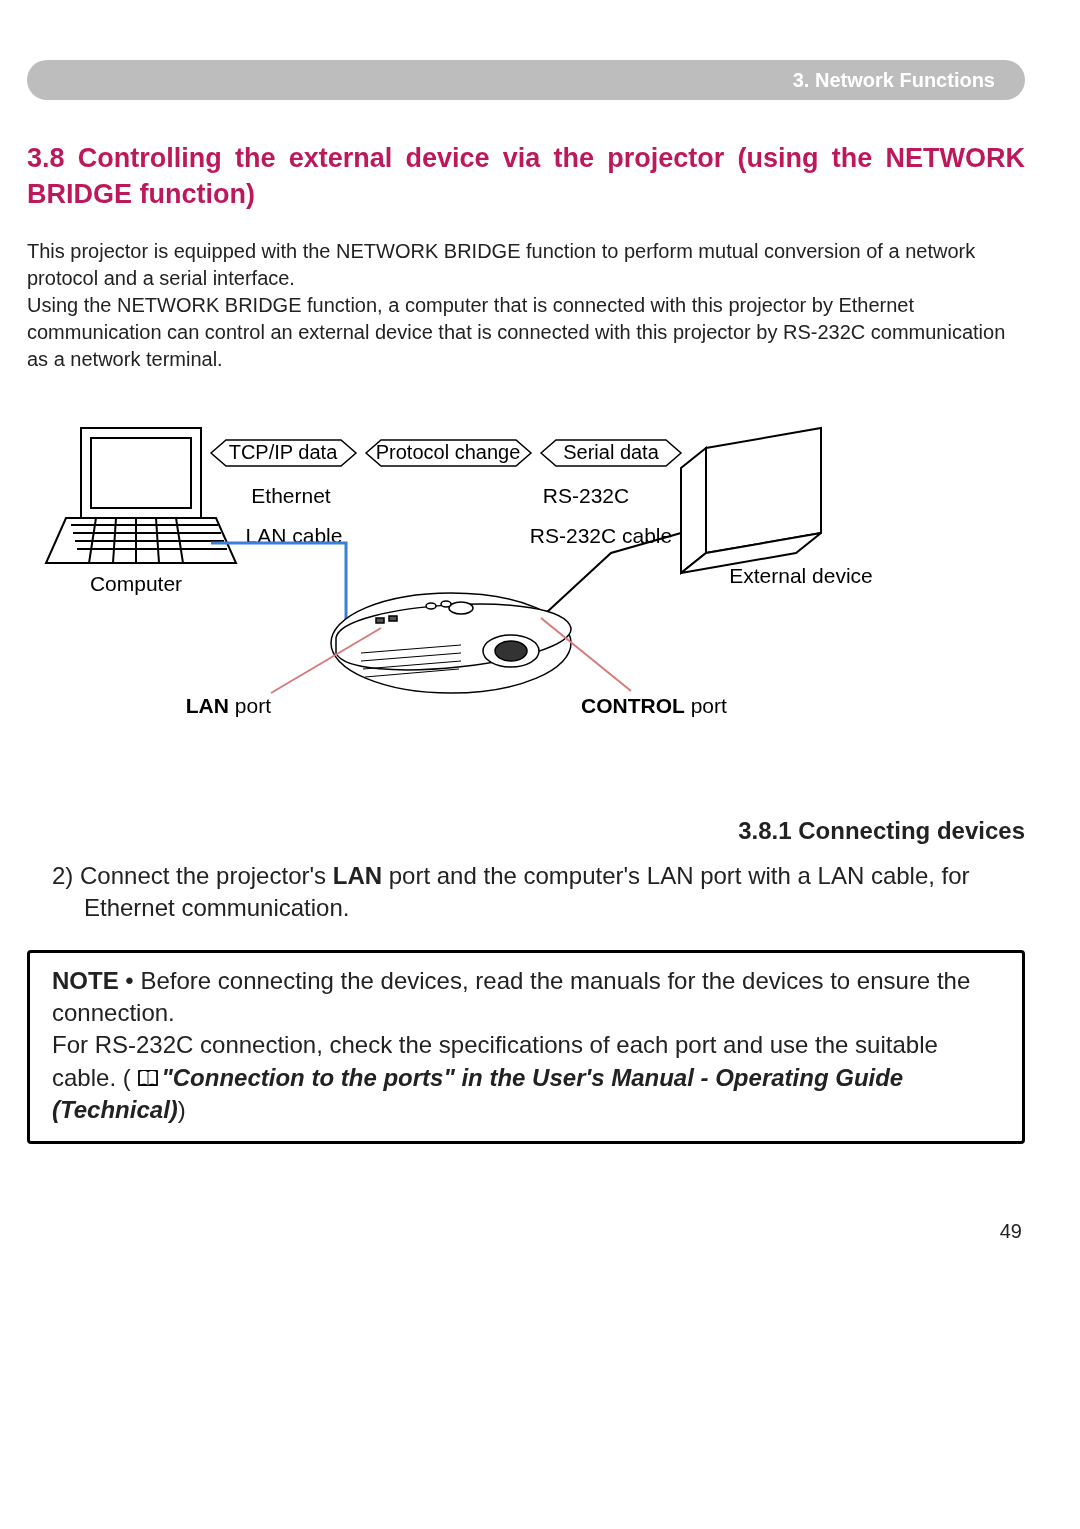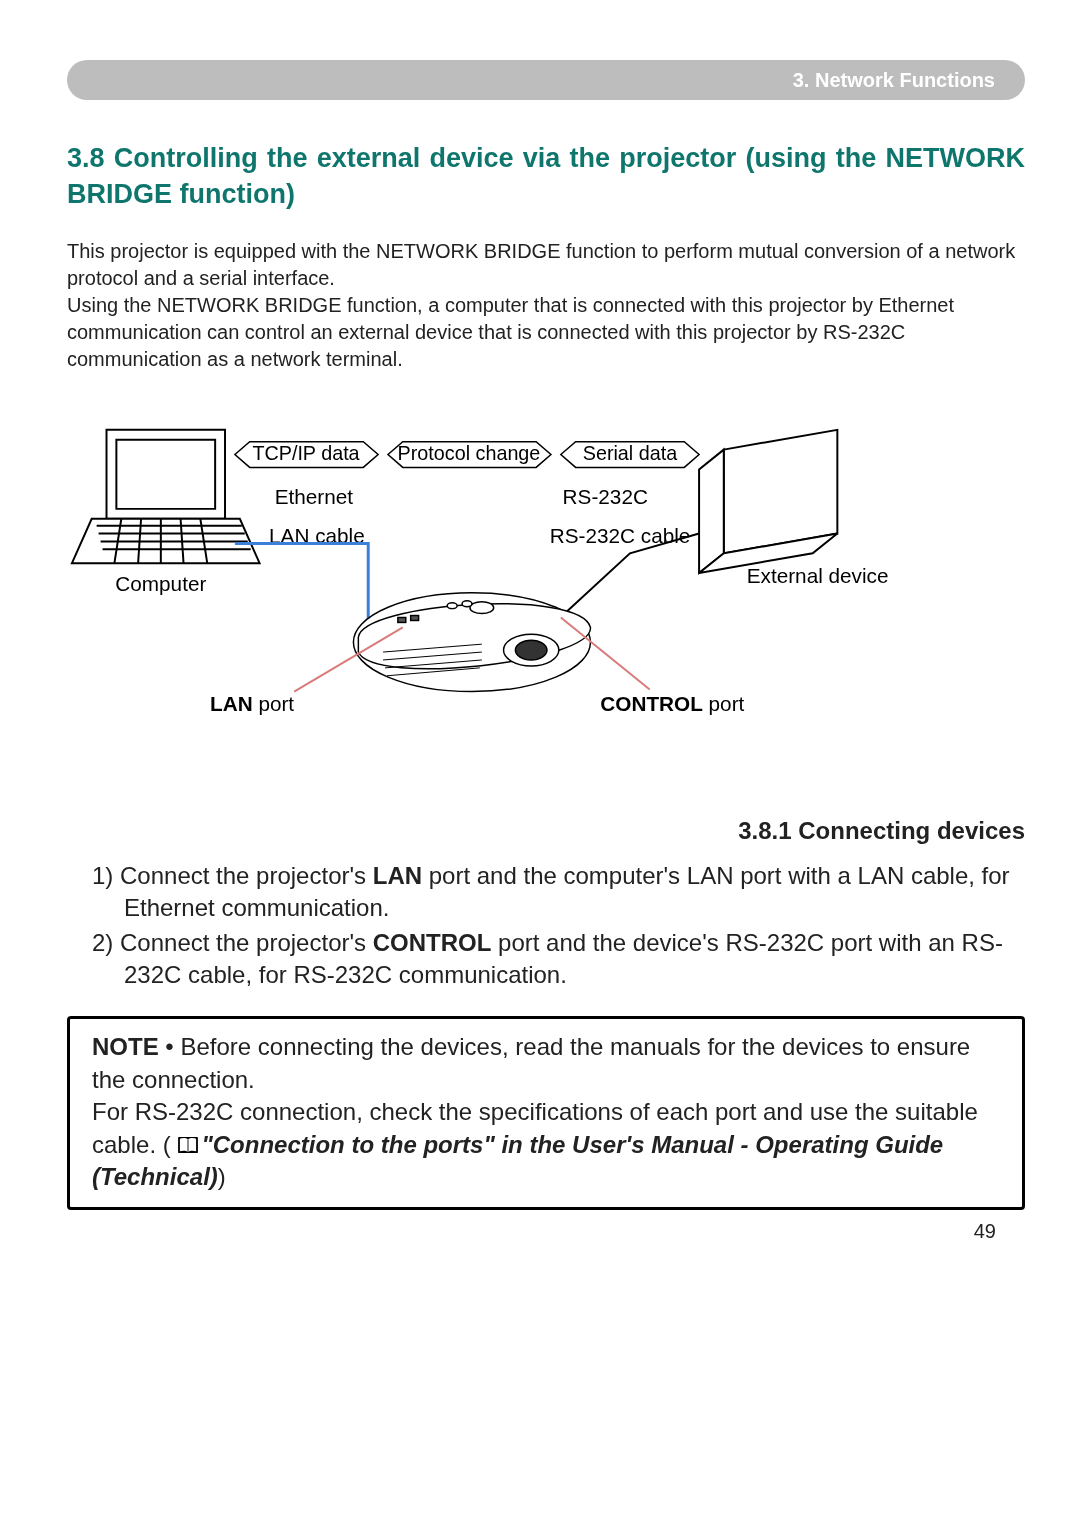--- a/index.html
+++ b/index.html
@@ -7,42 +7,42 @@
     padding: 0;
     background: #fff;
     font-family: Arial, Helvetica, sans-serif;
     color: #222;
   }
   .page {
     width: 1080px;
     height: 1293px;
     position: relative;
     box-sizing: border-box;
-    padding: 60px 55px 40px 67px;
+    padding: 60px 55px 40px 27px;
   }
   .header-bar {
     height: 40px;
     background: #bdbdbd;
     border-radius: 20px;
     display: flex;
     align-items: center;
     justify-content: flex-end;
     padding: 0 30px;
     margin-bottom: 40px;
   }
   .header-bar span {
     color: #fff;
     font-weight: bold;
     font-size: 20px;
   }
   .section-title {
     font-size: 27px;
     font-weight: bold;
     font-stretch: condensed;
-    color: #0f766e;
+    color: #be185d;
     line-height: 1.35;
     margin-bottom: 25px;
     text-align: justify;
   }
   .intro {
     font-size: 20px;
     line-height: 1.35;
     margin-bottom: 30px;
   }
   .diagram {
@@ -80,21 +80,21 @@
   .manual-icon {
     display: inline-block;
     width: 22px;
     height: 18px;
     vertical-align: -1px;
     margin-right: 2px;
   }
   .page-num {
     position: absolute;
     bottom: 50px;
-    right: 84px;
+    right: 58px;
     font-size: 20px;
   }
 </style>
 </head>
 <body>
 
 <div class="page">
 
   <div class="header-bar">
     <span>3. Network Functions</span>
@@ -186,24 +186,21 @@
     <text x="230" y="300" text-anchor="end" font-size="21"><tspan font-weight="bold">LAN</tspan><tspan> port</tspan></text>
 
     <line x1="500" y1="205" x2="590" y2="278" stroke="#d97a7a" stroke-width="2"></line>
     <text x="540" y="300" font-size="21"><tspan font-weight="bold">CONTROL</tspan><tspan> port</tspan></text>
   </svg>
 
   <div class="subheading">3.8.1 Connecting devices</div>
 
   <ol class="steps">
     <li>
-      <span>1) Connect the projector's </span><strong>LAN</strong><span> port and the computer's LAN port with a LAN cable, for Ethernet communication.</span>
-    </li>
-    <li>
-      <span>2) Connect the projector's </span><strong>CONTROL</strong><span> port and the device's RS-232C port with an RS-232C cable, for RS-232C communication.</span>
+      <span>2) Connect the projector's </span><strong>LAN</strong><span> port and the computer's LAN port with a LAN cable, for Ethernet communication.</span>
     </li>
   </ol>
 
   <div class="note-box">
     <strong>NOTE</strong><span> • Before connecting the devices, read the manuals for the devices to ensure the connection.</span><br>
     <span>For RS-232C connection, check the specifications of each port and use the suitable cable. (</span>
     <svg class="manual-icon" viewBox="0 0 24 20">
       <rect x="1" y="1" width="22" height="18" rx="1" fill="#000"></rect>
       <path d="M3,3 C6,2 10,2 12,4 C14,2 18,2 21,3 L21,17 C18,16 14,16 12,18 C10,16 6,16 3,17 Z" fill="#fff"></path>
       <line x1="12" y1="4" x2="12" y2="18" stroke="#000" stroke-width="1"></line>

